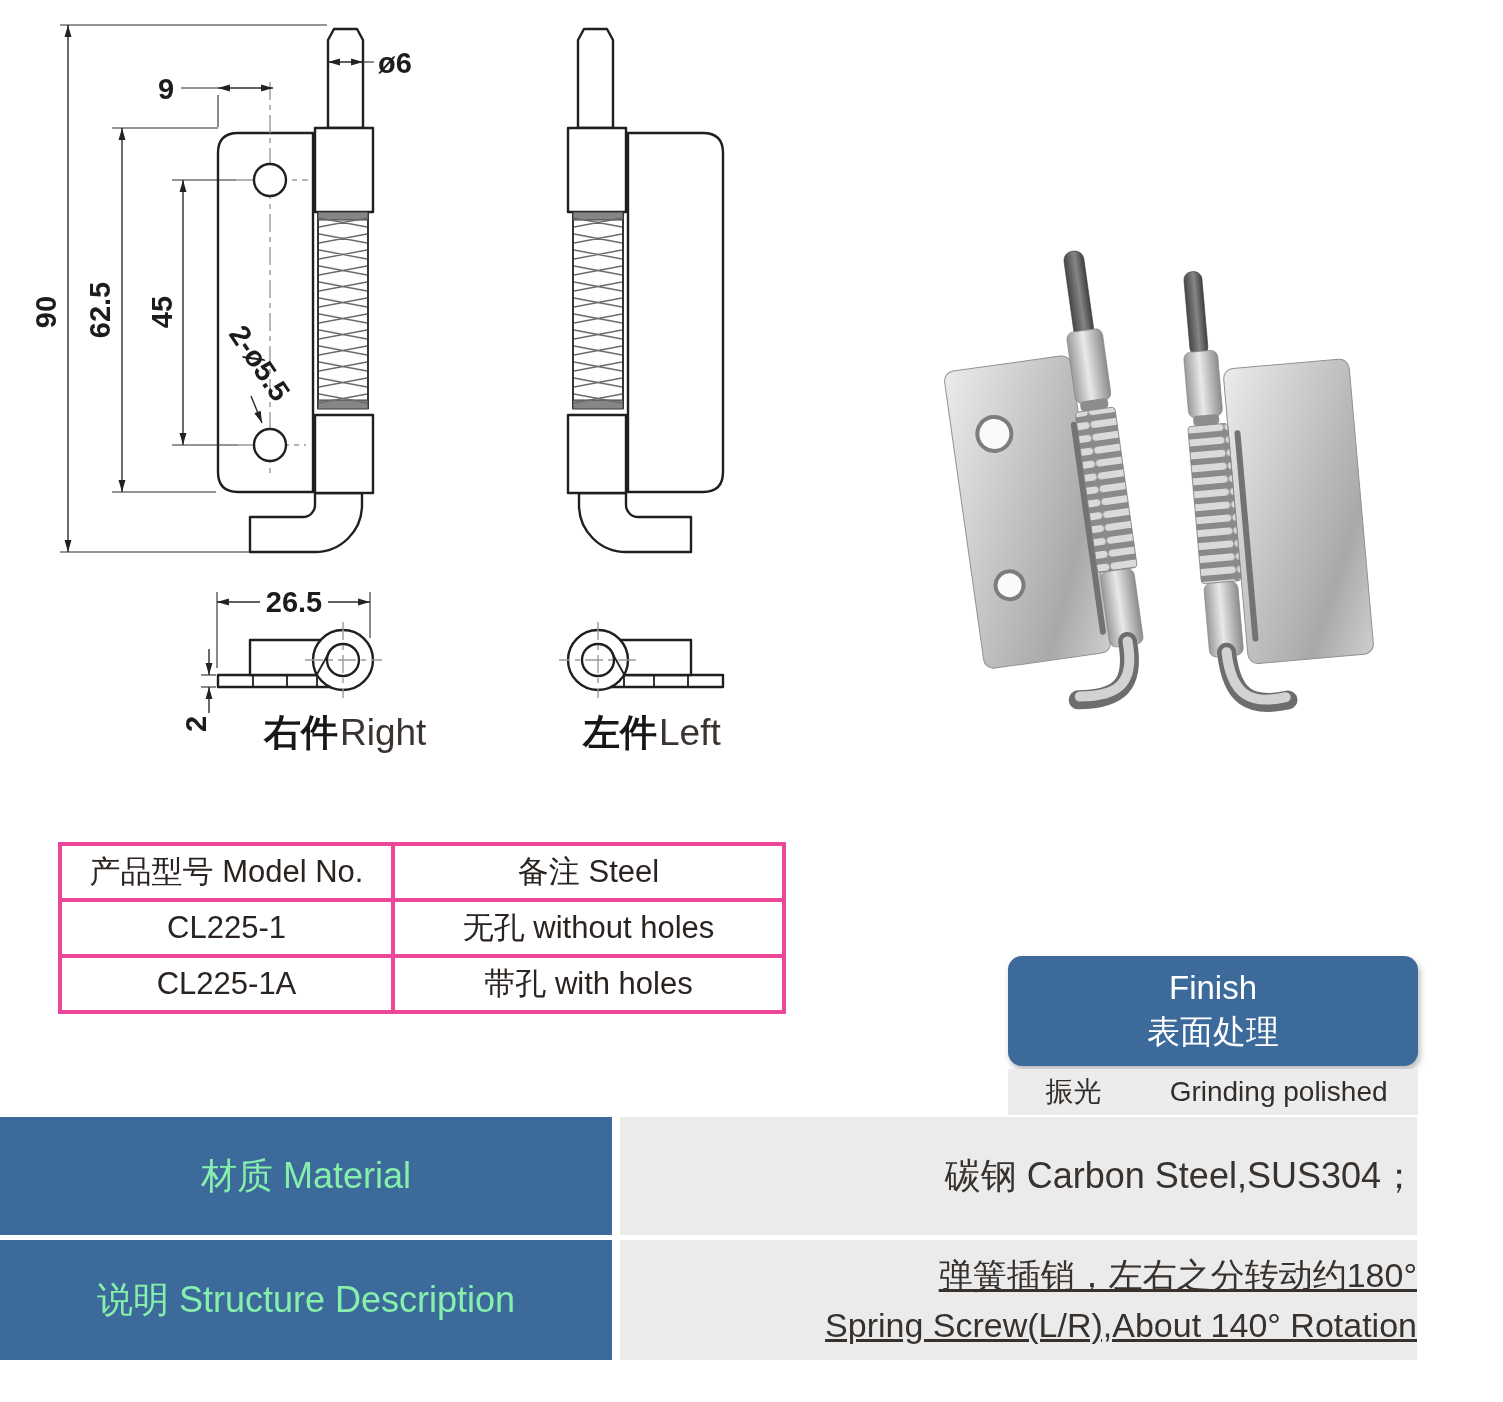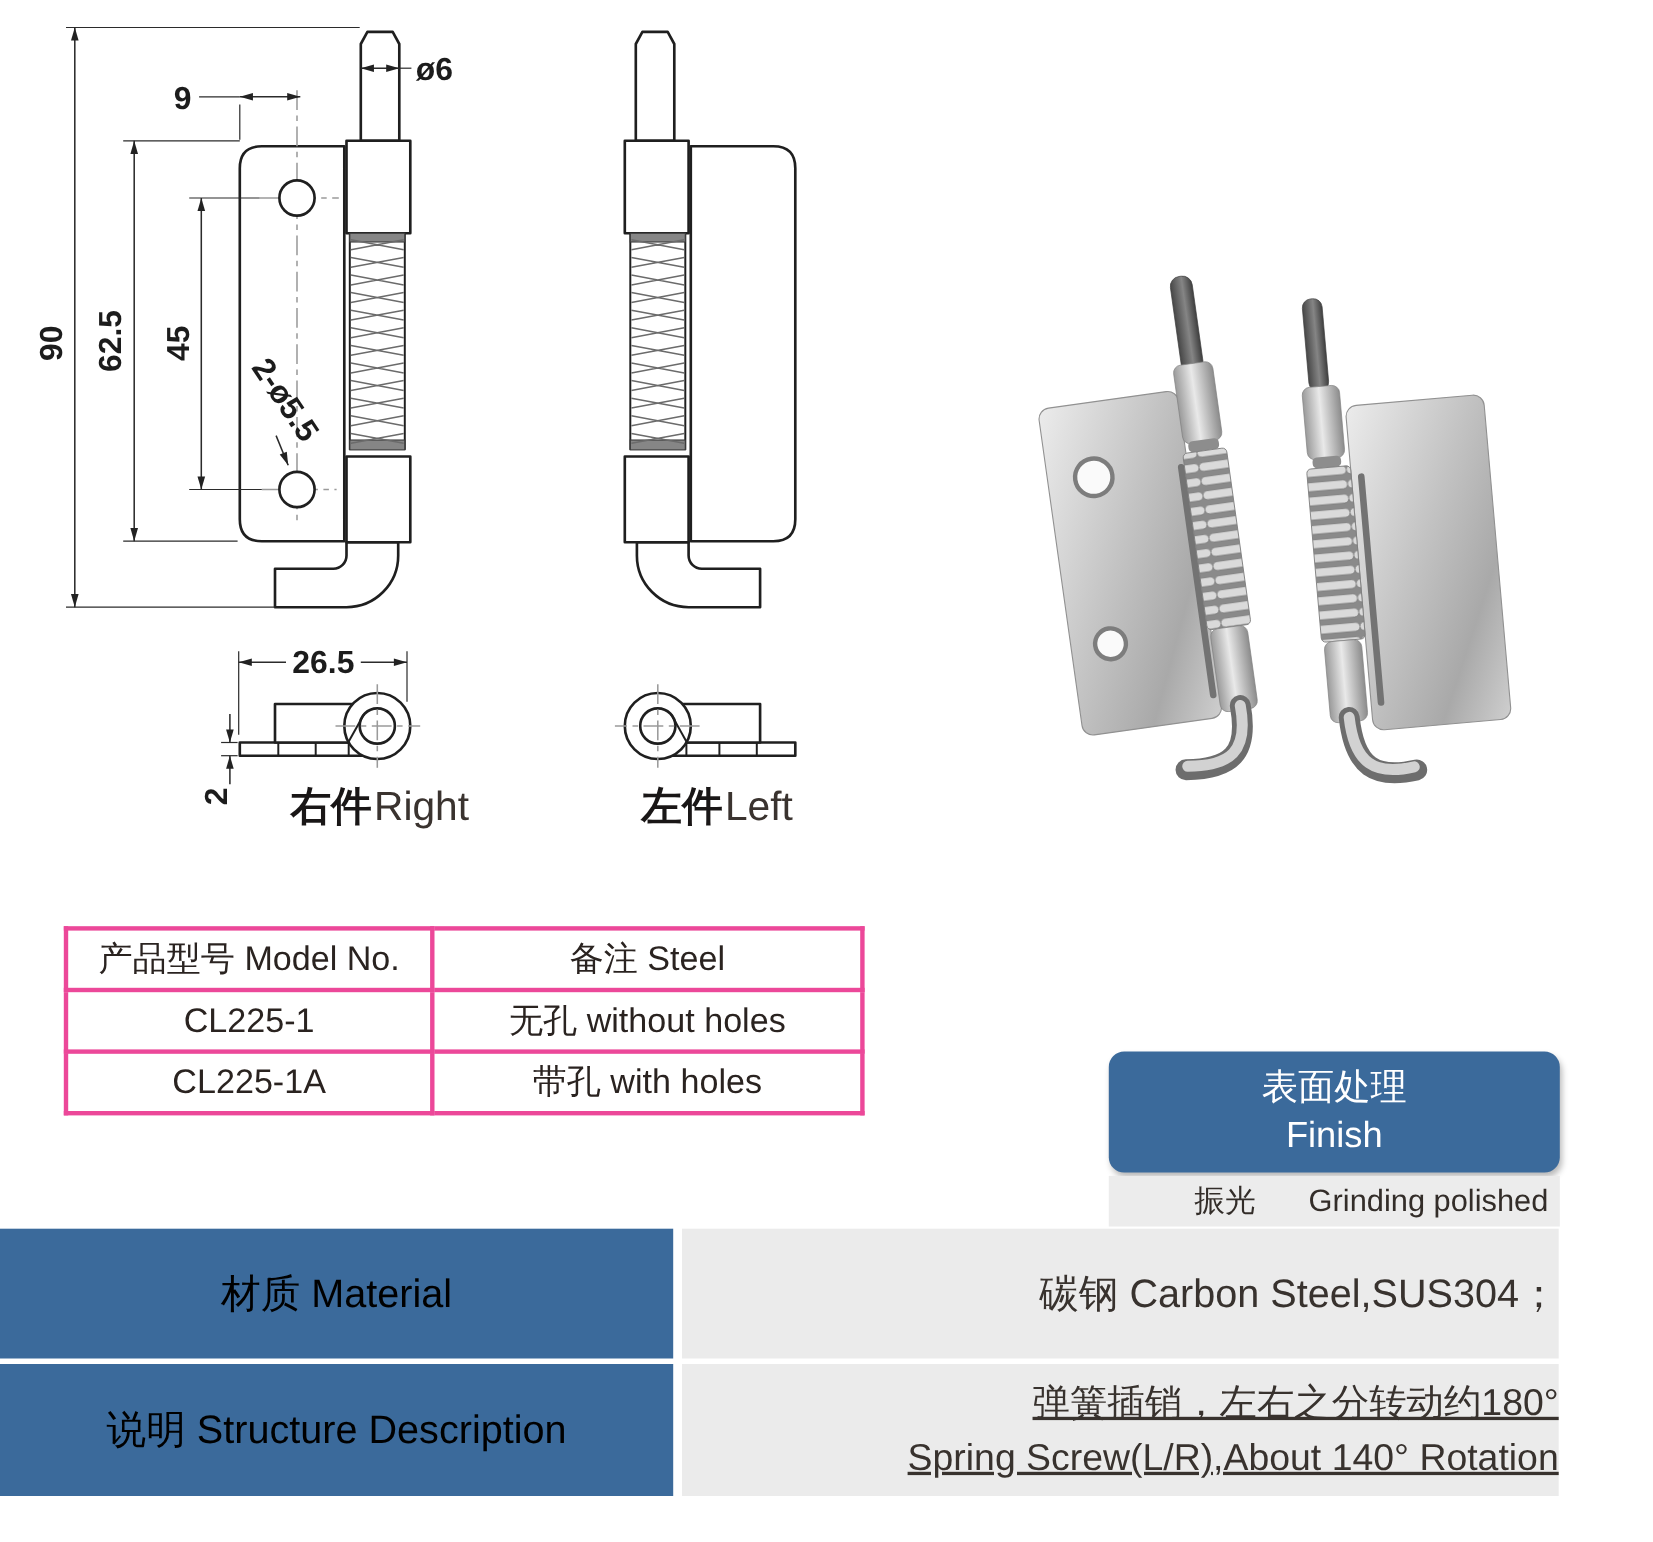--- a/index.html
+++ b/index.html
@@ -27,25 +27,25 @@
                width:724px;font-size:31px;color:#2a2320;text-align:center;}
   .model-table th,.model-table td{border:4px solid #ec4899;font-weight:normal;height:52px;padding:0;}
 
   
   .finish-card{position:absolute;left:1008px;top:956px;width:410px;}
   .finish-head{background:#3B6A9B;border-radius:14px;color:#ffffff;text-align:center;
                padding:10px 0 12px 0;font-size:33px;line-height:44px;
                box-shadow:2px 4px 6px rgba(0,0,0,0.28);}
   .finish-row{background:#ECECEC;margin-top:3px;height:46px;display:flex;align-items:center;
               font-size:28px;color:#332d29;}
-  .finish-row .p1{width:32%;text-align:center;padding-left:40px;}
+  .finish-row .p1{width:32%;text-align:center;}
   .finish-row .p2{flex:1;text-align:center;}
 
   
-  .spec-label{position:absolute;left:0;width:612px;background:#3B6A9B;color:#000000;
+  .spec-label{position:absolute;left:0;width:612px;background:#3B6A9B;color:#86efac;
               display:flex;align-items:center;justify-content:center;font-size:36px;}
   .spec-value{position:absolute;left:620px;width:797px;background:#EBEBEB;color:#38322e;
               display:flex;flex-direction:column;align-items:flex-end;justify-content:center;
               font-size:36px;}
   .r1{top:1117px;height:118px;}
   .r2{top:1240px;height:120px;}
   .desc-line{font-size:34px;line-height:50px;text-decoration:underline;}
 </style>
 </head>
 <body>
@@ -224,22 +224,22 @@
     </tr>
     <tr>
       <td>CL225-1A</td>
       <td>带孔 with holes</td>
     </tr>
   </tbody>
     </table>
 
   <div class="finish-card">
     <div class="finish-head">
+      <div>Finish</div>
       <div>表面处理</div>
-      <div>Finish</div>
     </div>
     <div class="finish-row">
       <span class="p1">振光</span>
       <span class="p2">Grinding polished</span>
     </div>
   </div>
 
   <div class="spec-label r1">材质 Material</div>
   <div class="spec-value r1">
     <div>碳钢  Carbon Steel,SUS304；</div>

